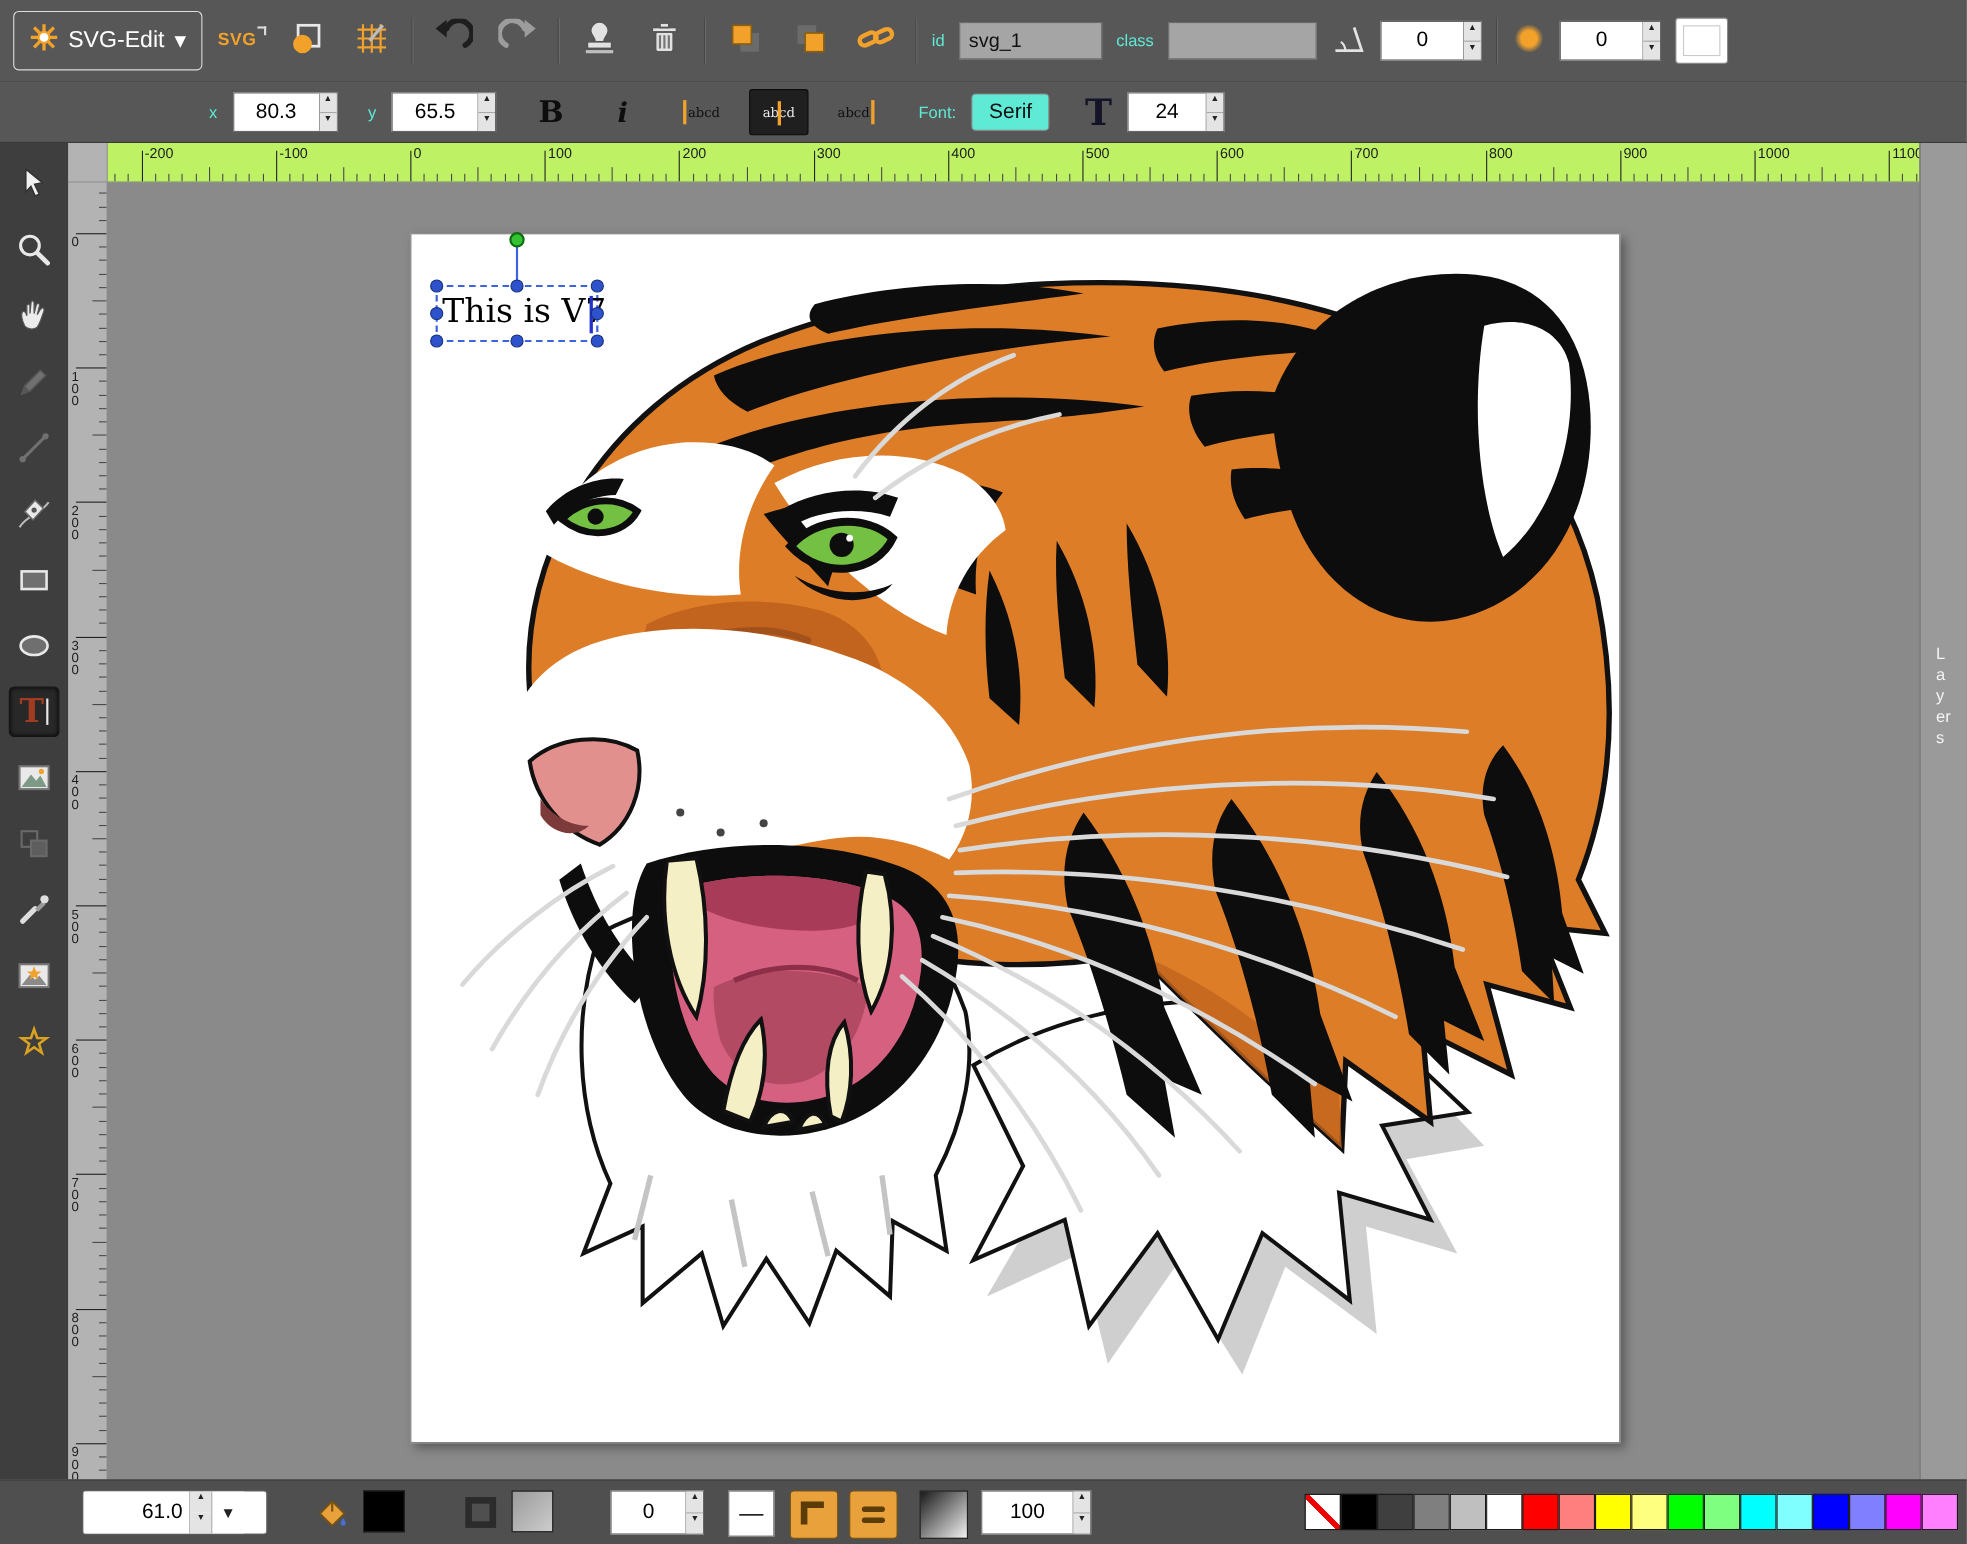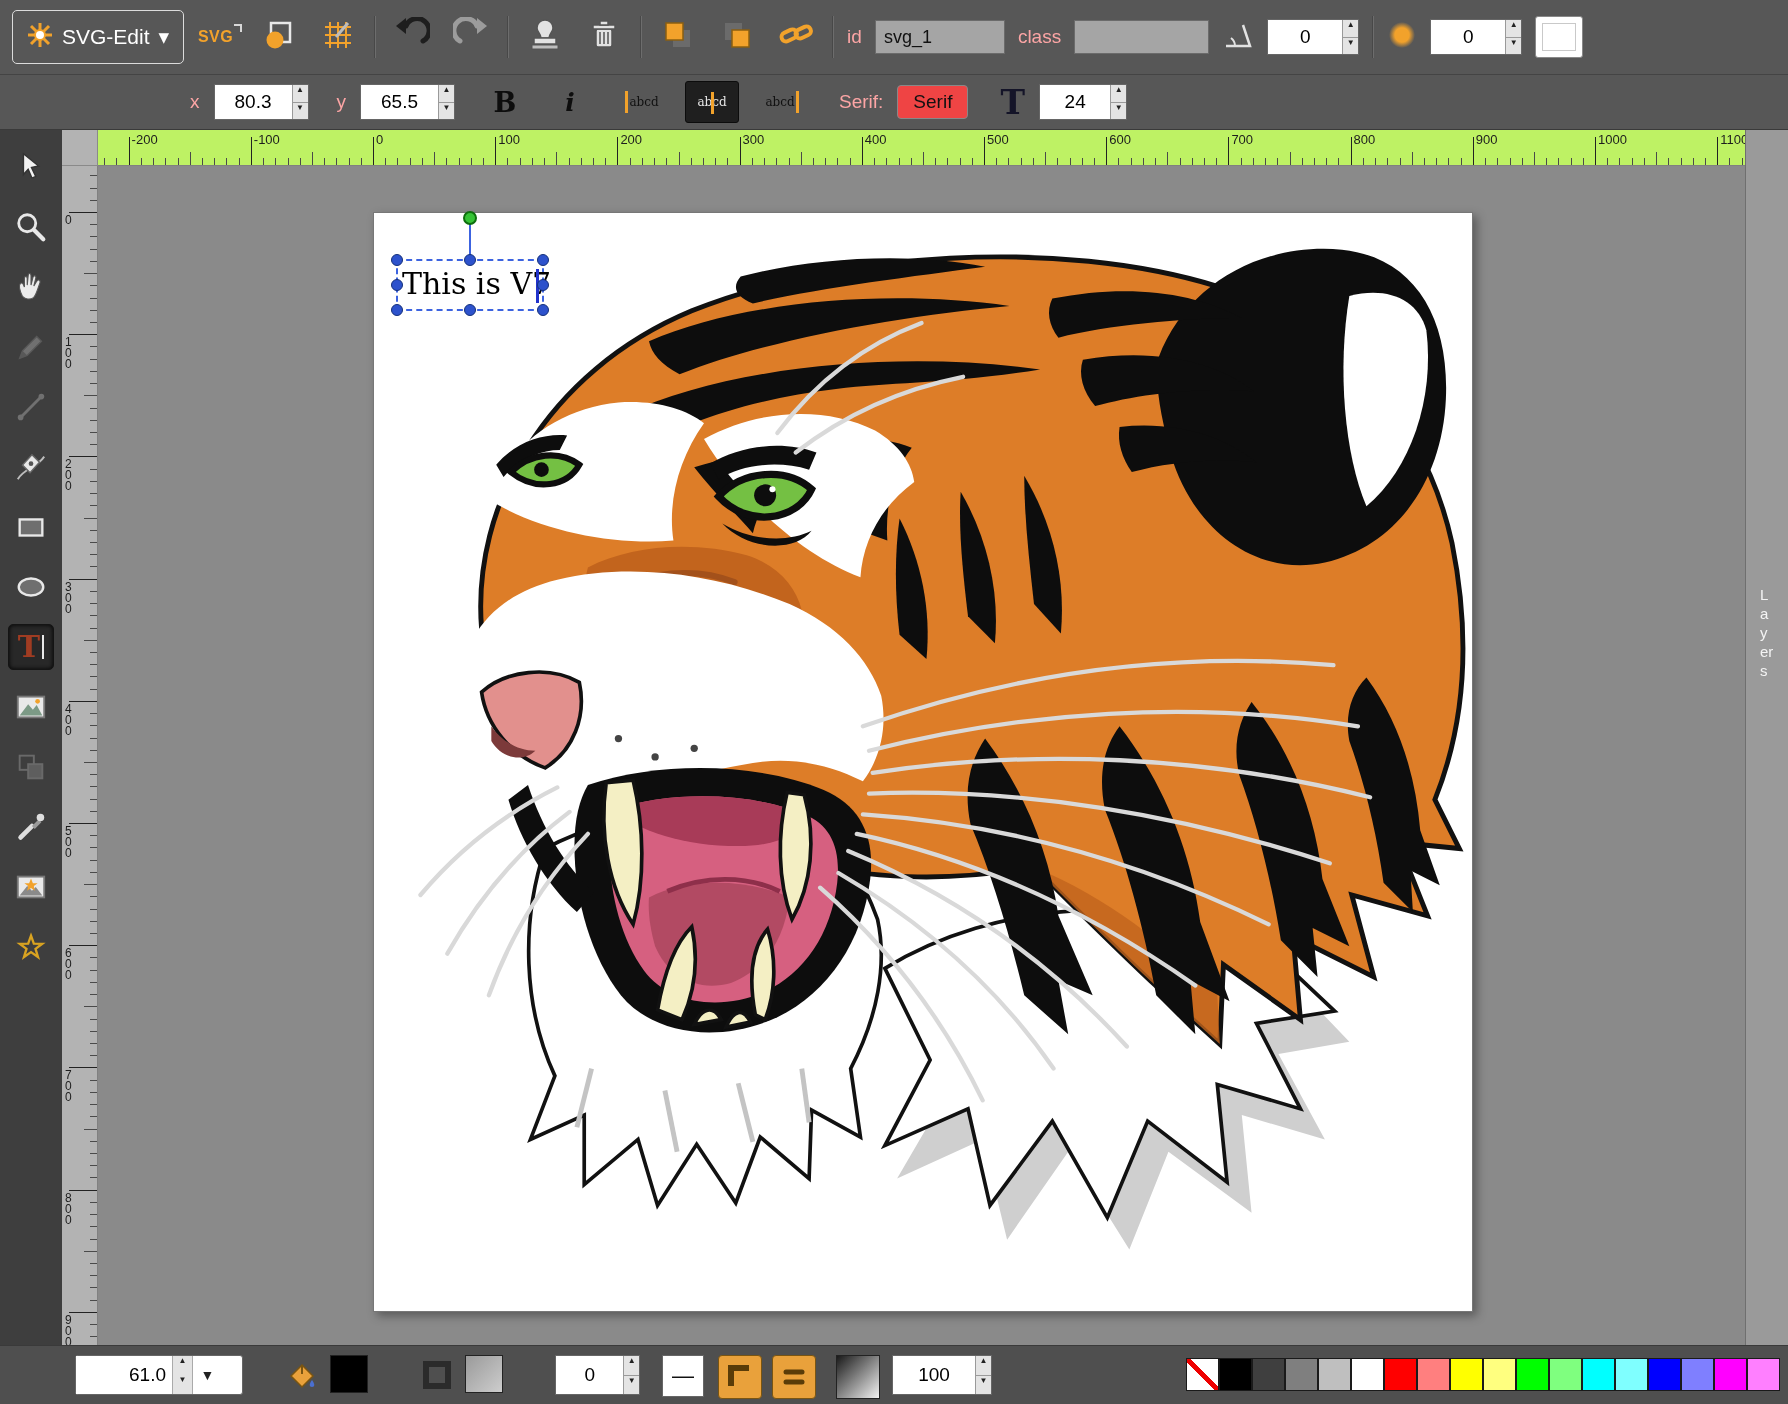--- a/index.html
+++ b/index.html
@@ -4,21 +4,21 @@
 <style>
   * { box-sizing: border-box; margin: 0; padding: 0; }
   html,body { width:1788px; height:1404px; overflow:hidden; }
   body { font-family:"Liberation Sans", sans-serif; background:#8a8a8a; position:relative; }
 
   
   #topbar1 { position:absolute; left:0; top:0; width:1788px; height:75px; background:#575757;
              border-bottom:1px solid #444; display:flex; align-items:center; padding:0 12px; gap:13px; }
   #topbar2 { position:absolute; left:0; top:75px; width:1788px; height:55px; background:#575757;
              border-bottom:1px solid #3a3a3a; display:flex; align-items:center; padding-left:190px; gap:14px; }
-  .tb-label { color:#fca5a5; font-size:19px;text-align:right; }
+  .tb-label { color:#5eead4; font-size:15px;text-align:right; }
   .sep { width:2px; height:42px; background:#484848; border-right:1px solid #6d6d6d; }
   .tb-icon { width:46px; height:46px; display:flex; align-items:center; justify-content:center; border-radius:4px; }
   .menu-btn { display:flex; align-items:center; gap:9px; border:1px solid #dcdcdc; border-radius:5px;
               height:54px; padding:0 14px; color:#fff; font-size:21px; }
   .svgsrc { color:#f2a22b; font-weight:bold; font-size:16px; letter-spacing:.5px; position:relative; padding-right:9px; }
   .svgsrc .corner { position:absolute; right:0; top:-4px; width:8px; height:8px;
                     border-top:2px solid #d8d8d8; border-right:2px solid #d8d8d8; }
   .ginput { background:#a5a5a5; border:1px solid #6b6b6b; color:#111; font-size:18px; height:34px;
             padding:0 8px; width:130px; font-family:"Liberation Sans",sans-serif; }
   .spin { display:inline-flex; align-items:stretch; background:#fff; border:1px solid #666; height:36px; }
@@ -30,21 +30,21 @@
   .w95 { width:95px; } .w92{ width:92px; } .w88{ width:88px; }
   .bold-btn { color:#0d0d0d; font-family:"DejaVu Serif",serif; font-weight:bold; font-size:27px; width:40px; text-align:center; }
   .italic-btn { color:#0d0d0d; font-family:"DejaVu Serif",serif; font-style:italic; font-weight:bold; font-size:25px; width:34px; text-align:center; }
   .anchor-btn { position:relative; width:54px; height:42px; display:flex; align-items:center; justify-content:center;
                 border-radius:3px; }
   .anchor-btn .abcd { font-size:12px; color:#101010; font-family:"DejaVu Serif",serif; }
   .anchor-btn.sel { background:#1f1f1f; border:1px solid #0c0c0c; }
   .anchor-btn.sel .abcd { color:#e8e8e8; }
   .abar { position:absolute; width:3px; height:22px; background:#f2a22b; top:10px; }
   .abar.l { left:8px; } .abar.m { left:50%; margin-left:-1px; } .abar.r { right:8px; }
-  .font-btn { background:#ef4444; border:1px solid #888; border-radius:4px; color:#111; font-size:19px;
+  .font-btn { background:#5eead4; border:1px solid #888; border-radius:4px; color:#111; font-size:19px;
               padding:5px 15px; }
   .tsize-glyph { color:#141428; font-family:"DejaVu Serif",serif; font-weight:bold; font-size:33px; }
   .bgcol-btn { width:48px; height:42px; background:#fff; border:1px solid #888; border-radius:3px; padding:6px; }
   .bgcol-btn .inner { width:100%; height:100%; background:#fff; border:1px solid #c9c9c9; }
 
   
   #leftbar { position:absolute; left:0; top:130px; width:62px; height:1215px; background:#3e3e3e;
              display:flex; flex-direction:column; align-items:center; padding-top:14px; gap:14px; }
   .tool-btn { width:46px; height:46px; display:flex; align-items:center; justify-content:center; border-radius:5px; }
   .tool-btn.dim { opacity:.35; }
@@ -302,21 +302,21 @@
   </div>
   <div class="anchor-btn sel">
     <span class="abar m"></span>
     <span class="abcd">abcd</span>
   </div>
   <div class="anchor-btn">
     <span class="abar r"></span>
     <span class="abcd">abcd</span>
   </div>
 
-  <span class="tb-label" style="margin-left:18px">Serif:</span>
+  <span class="tb-label" style="margin-left:18px">Font:</span>
   <button class="font-btn">Serif</button>
 
   <span class="tsize-glyph" style="margin-left:18px">T</span>
   <span class="spin w88">
     <input value="24" style="">
     <span class="btns">
         <div>▲</div>
         <div>▼</div>
       </span>
   </span>

